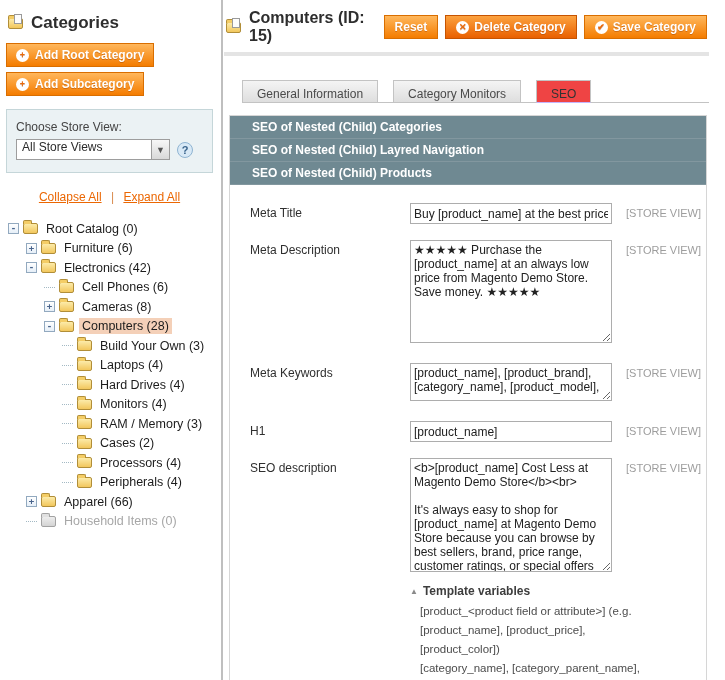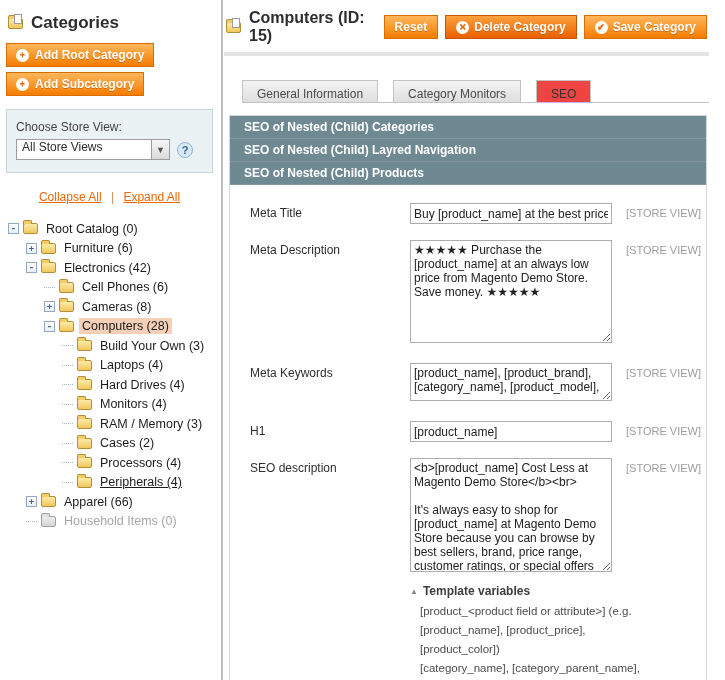--- a/index.html
+++ b/index.html
@@ -66,21 +66,21 @@
 
   
   .tabs{display:flex;gap:15px;margin:24px 0 0 18px;border-bottom:1px solid #c3c3c3;padding-left:0}
   .tab{padding:6px 14px 1px 14px;font-size:12px;color:#4a4a4a;background:linear-gradient(#f4f4f4,#dedede);
     border:1px solid #c3c3c3;margin-bottom:-1px;cursor:pointer}
   .tab.active{background:#ef4444;border-bottom:1px solid #c4b5fd;color:#333}
 
   
   .fieldset{margin:12px 2px 0 5px;border:1px solid #d6d6d6;min-height:575px}
   .seo-bar{height:23px;line-height:23px;background:#6f8992;color:#fff;font-size:12px;font-weight:bold;
-    padding-left:14px;border-bottom:1px solid #82979f;cursor:pointer}
+    padding-left:22px;border-bottom:1px solid #82979f;cursor:pointer}
 
   .form{padding:18px 10px 16px 20px}
   .frow{display:flex;align-items:flex-start;margin-bottom:16px}
   .frow .flabel{width:160px;flex:none;font-size:12px;color:#2f2f2f;padding-top:3px}
   .fctrl{width:202px;flex:none}
   .fctrl input{width:202px;height:21px;border:1px solid #adadad;font-family:"Liberation Sans",sans-serif;
     font-size:12px;padding:2px 3px;color:#222;background:#fff}
   .fctrl textarea{width:202px;border:1px solid #adadad;font-family:"Liberation Sans",sans-serif;
     font-size:12px;padding:2px 3px;color:#222;background:#fff;resize:both}
   .ta-meta-desc{height:103px}
@@ -187,21 +187,21 @@
       <div class="tree-row" style="padding-left: 56px;">
         <span class="tree-stub"></span>
         <span class="folder"></span>
         <span class="tree-label">Cases (2)</span>
       </div>
       <div class="tree-row" style="padding-left: 56px;">
         <span class="tree-stub"></span>
         <span class="folder"></span>
         <span class="tree-label">Processors (4)</span>
       </div>
-      <div class="tree-row" style="padding-left: 56px; text-decoration: underline;">
+      <div class="tree-row" style="padding-left: 56px;">
         <span class="tree-stub"></span>
         <span class="folder"></span>
         <span class="tree-label">Peripherals (4)</span>
       </div>
       <div class="tree-row" style="padding-left: 20px;">
         <span class="tree-exp">+</span>
         <span class="folder"></span>
         <span class="tree-label">Apparel (66)</span>
       </div>
       <div class="tree-row disabled" style="padding-left: 20px;">

